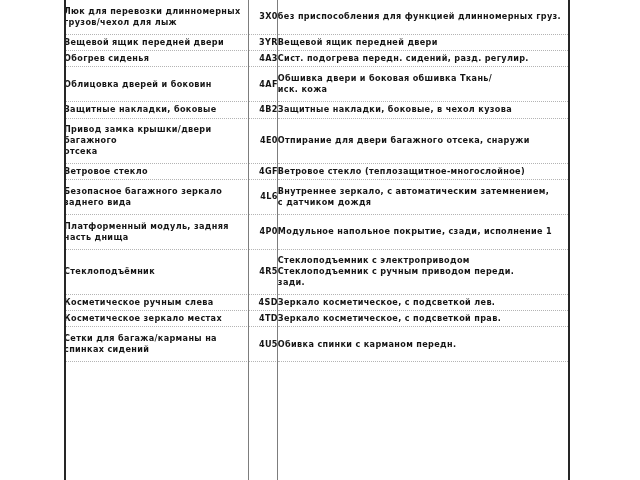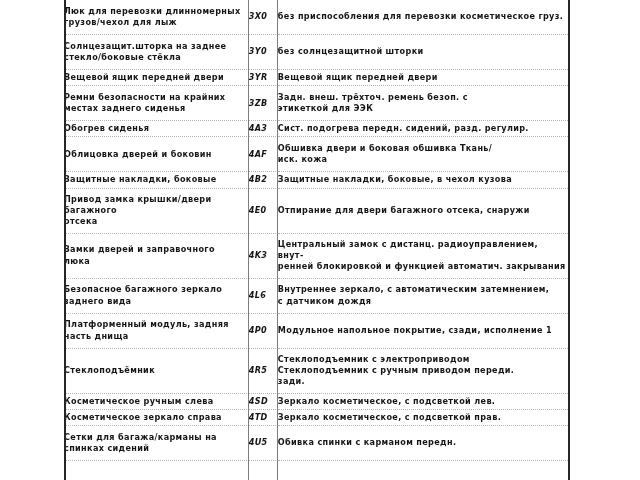--- a/index.html
+++ b/index.html
@@ -104,23 +104,22 @@
 
   td.c-name {
     width: 184px;
     padding-left: 8px;
     padding-right: 6px;
   }
   td.c-code {
     width: 29px;
     padding-left: 3px;
     padding-right: 2px;
-    text-align: left;
+    text-align: right;
     white-space: nowrap;
-    font-style: italic;
   }
   td.c-desc {
     width: 291px;
     padding-left: 5px;
     padding-right: 4px;
   }
 
   tr.tall td { height: 30px; }
   tr.xtall td { height: 40px; }
 </style>
@@ -136,39 +135,26 @@
     <div class="v-rule" id="rule-right"></div>
     <div class="v-sep" id="sep-code-left"></div>
     <div class="v-sep" id="sep-code-right"></div>
 
     <table class="opt" id="option-table">
       <tbody id="option-table-body">
           <tr class="tall">
             <td class="c-name">Люк для перевозки длинномерных
 грузов/чехол для лыж</td>
             <td class="c-code">3X0</td>
-            <td class="c-desc">без приспособления для перевозки косметическое груз.</td>
-          </tr>
-          <tr class="tall">
-            <td class="c-name">Солнцезащит.шторка на заднее
-стекло/боковые стёкла</td>
-            <td class="c-code">3Y0</td>
-            <td class="c-desc">без солнцезащитной шторки</td>
+            <td class="c-desc">без приспособления для функцией длинномерных груз.</td>
           </tr>
           <tr>
             <td class="c-name">Вещевой ящик передней двери</td>
             <td class="c-code">3YR</td>
             <td class="c-desc">Вещевой ящик передней двери</td>
-          </tr>
-          <tr class="tall">
-            <td class="c-name">Ремни безопасности на крайних
-местах заднего сиденья</td>
-            <td class="c-code">3ZB</td>
-            <td class="c-desc">Задн. внеш. трёхточ. ремень безоп. с
-этикеткой для ЭЭК</td>
           </tr>
           <tr>
             <td class="c-name">Обогрев сиденья</td>
             <td class="c-code">4A3</td>
             <td class="c-desc">Сист. подогрева передн. сидений, разд. регулир.</td>
           </tr>
           <tr class="tall">
             <td class="c-name">Облицовка дверей и боковин</td>
             <td class="c-code">4AF</td>
             <td class="c-desc">Обшивка двери и боковая обшивка Ткань/
@@ -179,27 +165,24 @@
             <td class="c-code">4B2</td>
             <td class="c-desc">Защитные накладки, боковые, в чехол кузова</td>
           </tr>
           <tr class="xtall">
             <td class="c-name">Привод замка крышки/двери
 багажного
 отсека</td>
             <td class="c-code">4E0</td>
             <td class="c-desc">Отпирание для двери багажного отсека, снаружи</td>
           </tr>
-          <tr class="xtall">
-            <td class="c-name">Замки дверей и заправочного
-люка</td>
-            <td class="c-code">4K3</td>
-            <td class="c-desc">Центральный замок с дистанц. радиоуправлением,
-внут-
-ренней блокировкой и функцией автоматич. закрывания</td>
+          <tr>
+            <td class="c-name">Ветровое стекло</td>
+            <td class="c-code">4GF</td>
+            <td class="c-desc">Ветровое стекло (теплозащитное-многослойное)</td>
           </tr>
           <tr class="tall">
             <td class="c-name">Безопасное багажного зеркало
 заднего вида</td>
             <td class="c-code">4L6</td>
             <td class="c-desc">Внутреннее зеркало, с автоматическим затемнением,
 с датчиком дождя</td>
           </tr>
           <tr class="tall">
             <td class="c-name">Платформенный модуль, задняя
@@ -213,21 +196,21 @@
             <td class="c-desc">Стеклоподъемник с электроприводом
 Стеклоподъемник с ручным приводом переди.
 зади.</td>
           </tr>
           <tr>
             <td class="c-name">Косметическое ручным слева</td>
             <td class="c-code">4SD</td>
             <td class="c-desc">Зеркало косметическое, с подсветкой лев.</td>
           </tr>
           <tr>
-            <td class="c-name">Косметическое зеркало справа</td>
+            <td class="c-name">Косметическое зеркало местах</td>
             <td class="c-code">4TD</td>
             <td class="c-desc">Зеркало косметическое, с подсветкой прав.</td>
           </tr>
           <tr class="tall">
             <td class="c-name">Сетки для багажа/карманы на
 спинках сидений</td>
             <td class="c-code">4U5</td>
             <td class="c-desc">Обивка спинки с карманом передн.</td>
           </tr>
         </tbody>

